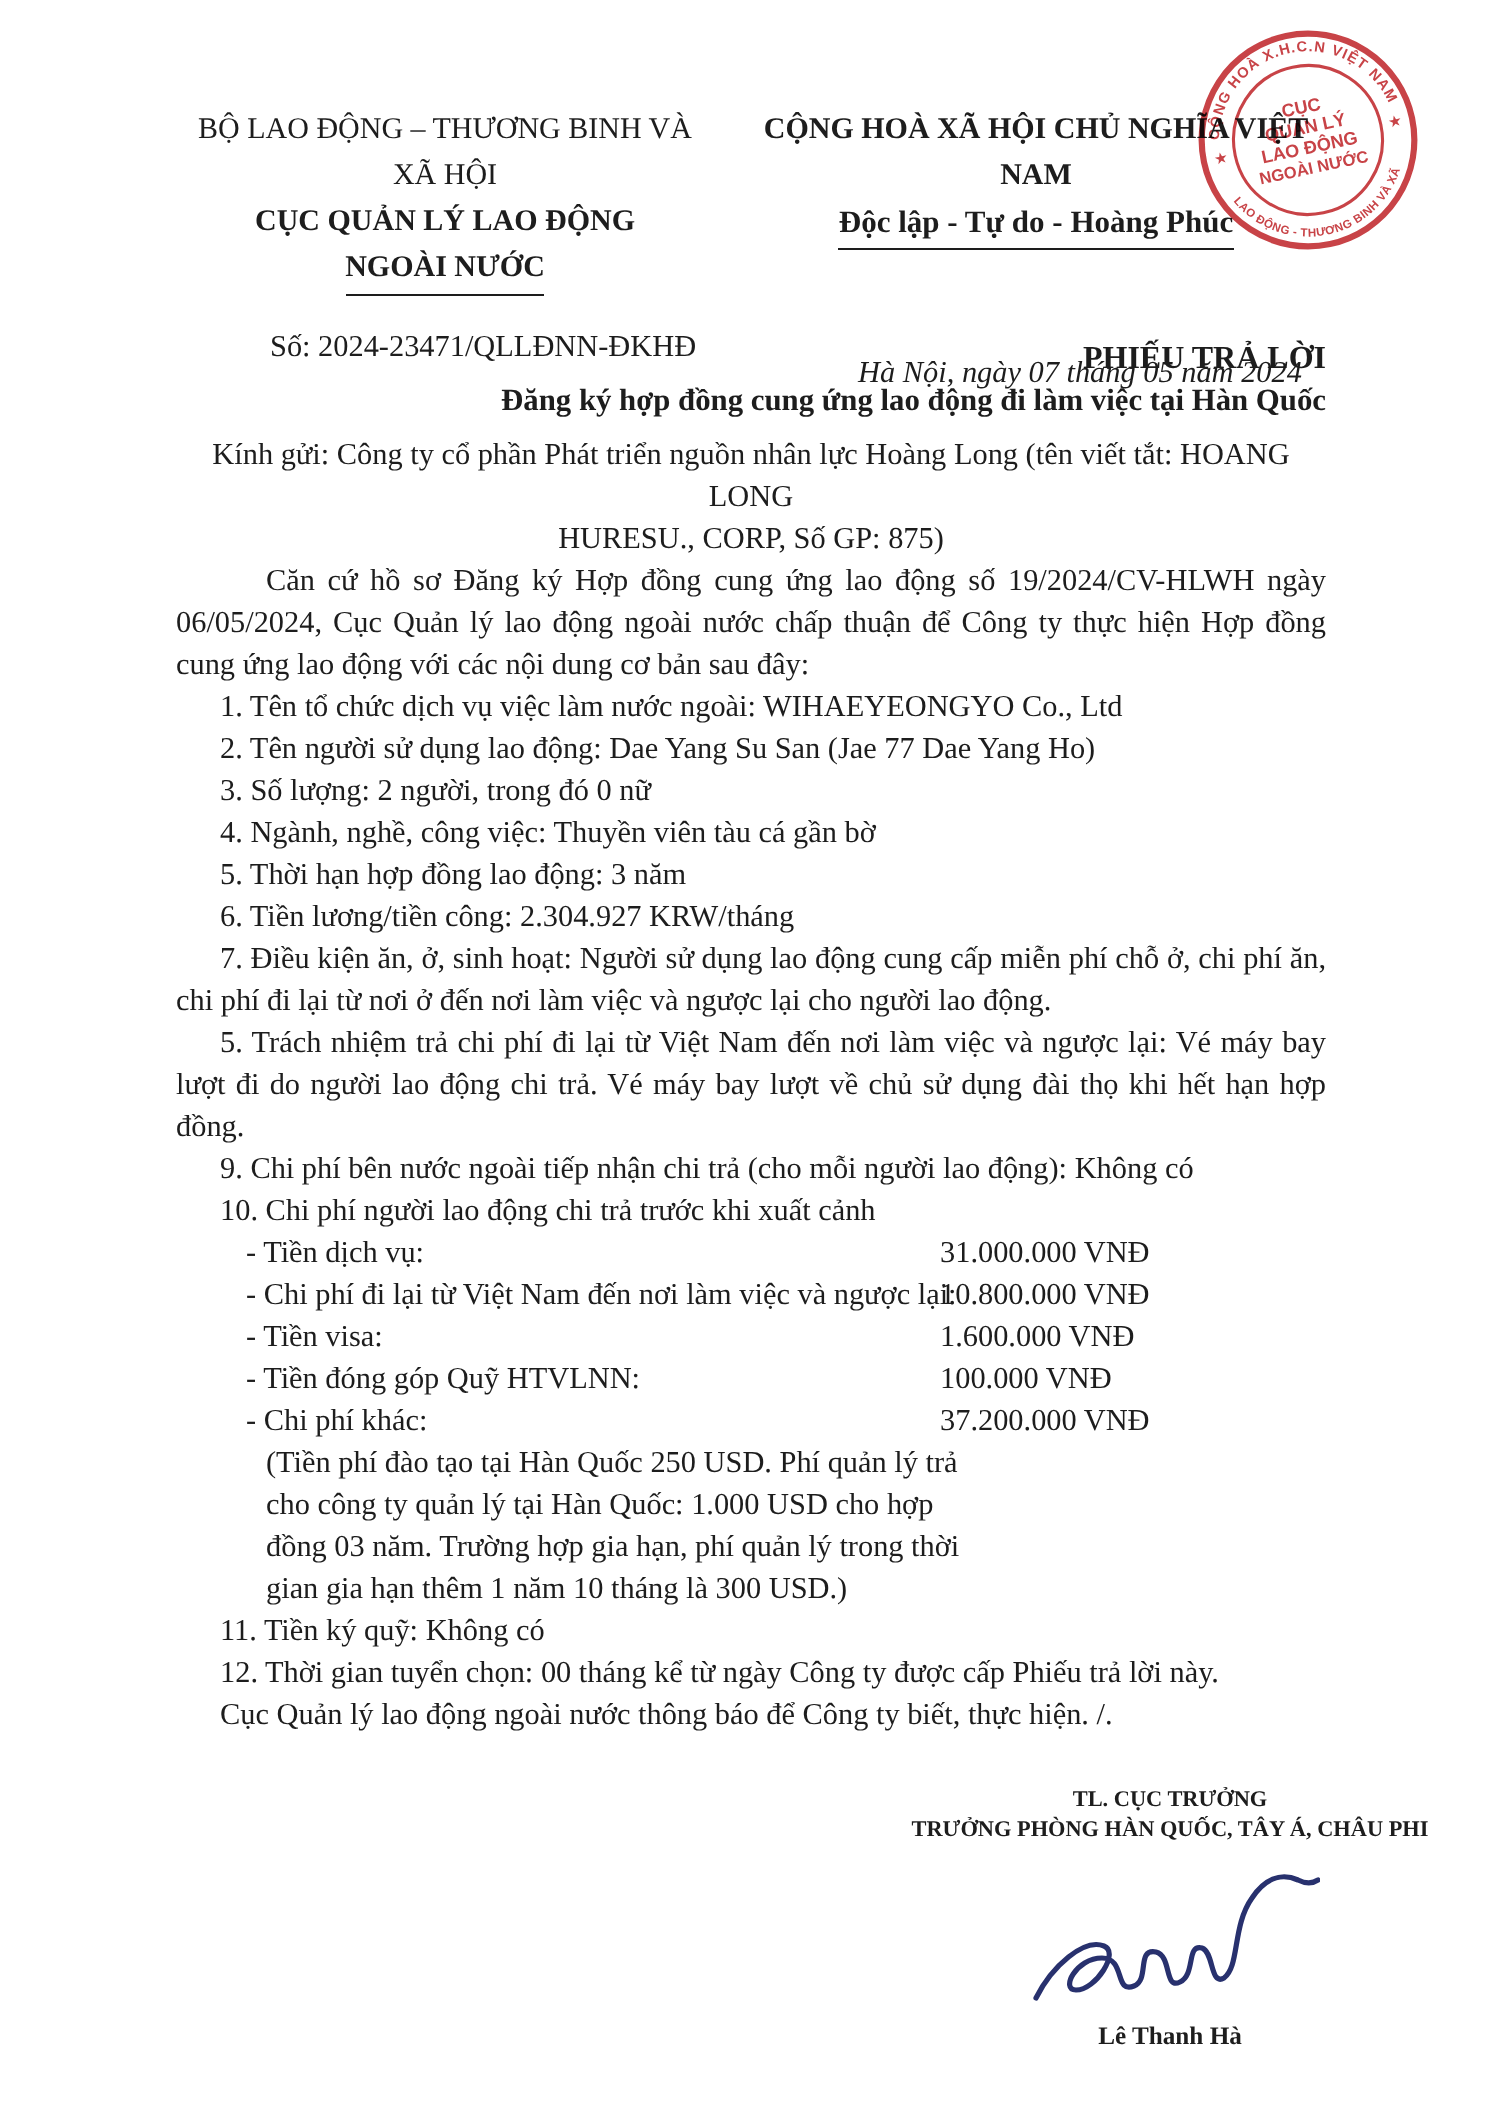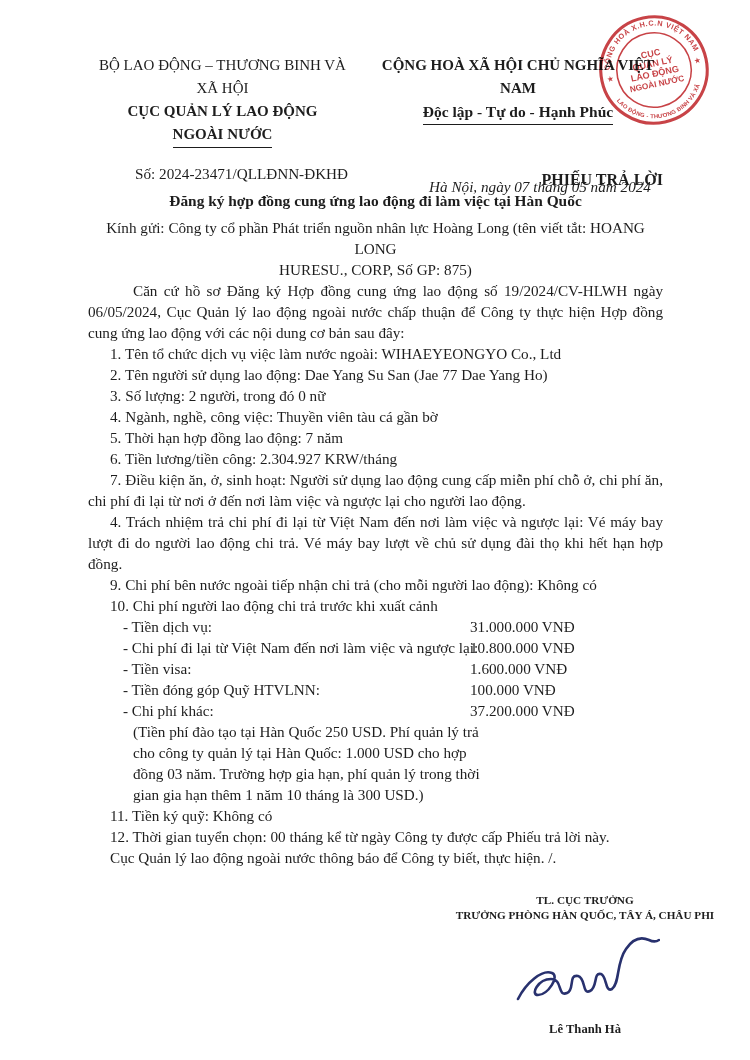--- a/index.html
+++ b/index.html
@@ -37,51 +37,51 @@
     position: absolute; left: 596px; top: 12px; width: 116px; height: 116px;
     transform: rotate(-12deg);
     mix-blend-mode: multiply; opacity: .95; z-index: 5;
   }
   
   .doc-body {
     position: absolute; left: 88px; top: 169px; width: 575px;
     font-size: 15.2px; line-height: 21px;
   }
   .title { text-align: right; font-weight: bold; font-size: 16px; }
-  .subtitle { text-align: center; font-weight: bold; font-size: 15.4px; }
+  .subtitle { text-align: right; font-weight: bold; font-size: 15.4px; }
   .recipient { text-align: center; margin-top: 6px; }
   .intro { margin-top: 0; text-indent: 45px; text-align: justify; }
   .item { text-indent: 22px; text-align: justify; }
   .fee-row { position: relative; padding-left: 35px; }
   .fee-amount { position: absolute; left: 382px; top: 0; }
   .fee-note { margin-left: 45px; width: 356px; }
   
   .sig-block {
     position: absolute; left: 430px; top: 893px; width: 310px;
     text-align: center; z-index: 2;
   }
   .sig-t1 { font-weight: bold; font-size: 11.2px; line-height: 15px; }
   .sig-t2 { font-weight: bold; font-size: 11.2px; line-height: 15px; }
   .sig-svg { display: block; margin: 8px auto 0 auto; }
-  .sig-name { font-weight: bold; font-size: 12.6px; margin-top: 13px; }
+  .sig-name { font-weight: bold; font-size: 12.6px; margin-top: 2px; }
 </style>
 </head>
 <body>
 
 <div class="page">
 
   <div class="hdr-left">
     <div>BỘ LAO ĐỘNG – THƯƠNG BINH VÀ XÃ HỘI</div>
     <div class="dept">CỤC QUẢN LÝ LAO ĐỘNG</div>
     <div><span class="dept-u">NGOÀI NƯỚC</span></div>
   </div>
 
   <div class="hdr-right">
     <div>CỘNG HOÀ XÃ HỘI CHỦ NGHĨA VIỆT NAM</div>
-    <div><span class="motto-u">Độc lập - Tự do - Hạnh Phúc</span></div>
+    <div><span class="motto-u">Độc lập - Tự do - Hoàng Phúc</span></div>
   </div>
 
   <div class="dateline">Hà Nội, ngày 07 tháng 05 năm 2024</div>
 
   <div class="docnum">Số: 2024-23471/QLLĐNN-ĐKHĐ</div>
 
   <div class="stamp-wrap">
     <svg width="116" height="116" viewBox="0 0 120 120">
       <defs>
         <path id="arcTop" d="M 15 69.6 A 46 46 0 1 1 105 69.6" fill="none"></path>
@@ -114,24 +114,24 @@
       <div>Kính gửi: Công ty cổ phần Phát triển nguồn nhân lực Hoàng Long (tên viết tắt: HOANG LONG</div>
       <div>HURESU., CORP, Số GP: 875)</div>
     </div>
 
     <p class="intro">Căn cứ hồ sơ Đăng ký Hợp đồng cung ứng lao động số 19/2024/CV-HLWH ngày 06/05/2024, Cục Quản lý lao động ngoài nước chấp thuận để Công ty thực hiện Hợp đồng cung ứng lao động với các nội dung cơ bản sau đây:</p>
 
     <p class="item">1. Tên tổ chức dịch vụ việc làm nước ngoài: WIHAEYEONGYO Co., Ltd</p>
     <p class="item">2. Tên người sử dụng lao động: Dae Yang Su San (Jae 77 Dae Yang Ho)</p>
     <p class="item">3. Số lượng: 2 người, trong đó 0 nữ</p>
     <p class="item">4. Ngành, nghề, công việc: Thuyền viên tàu cá gần bờ</p>
-    <p class="item">5. Thời hạn hợp đồng lao động: 7 năm</p>
+    <p class="item">5. Thời hạn hợp đồng lao động: 3 năm</p>
     <p class="item">6. Tiền lương/tiền công: 2.304.927 KRW/tháng</p>
     <p class="item">7. Điều kiện ăn, ở, sinh hoạt: Người sử dụng lao động cung cấp miễn phí chỗ ở, chi phí ăn, chi phí đi lại từ nơi ở đến nơi làm việc và ngược lại cho người lao động.</p>
-    <p class="item">4. Trách nhiệm trả chi phí đi lại từ Việt Nam đến nơi làm việc và ngược lại: Vé máy bay lượt đi do người lao động chi trả. Vé máy bay lượt về chủ sử dụng đài thọ khi hết hạn hợp đồng.</p>
+    <p class="item">5. Trách nhiệm trả chi phí đi lại từ Việt Nam đến nơi làm việc và ngược lại: Vé máy bay lượt đi do người lao động chi trả. Vé máy bay lượt về chủ sử dụng đài thọ khi hết hạn hợp đồng.</p>
     <p class="item">9. Chi phí bên nước ngoài tiếp nhận chi trả (cho mỗi người lao động): Không có</p>
     <p class="item">10. Chi phí người lao động chi trả trước khi xuất cảnh</p>
 
     <div class="fee-row">
       <span>- Tiền dịch vụ:</span>
       <span class="fee-amount">31.000.000 VNĐ</span>
     </div>
     <div class="fee-row">
       <span>- Chi phí đi lại từ Việt Nam đến nơi làm việc và ngược lại:</span>
       <span class="fee-amount">10.800.000 VNĐ</span>

